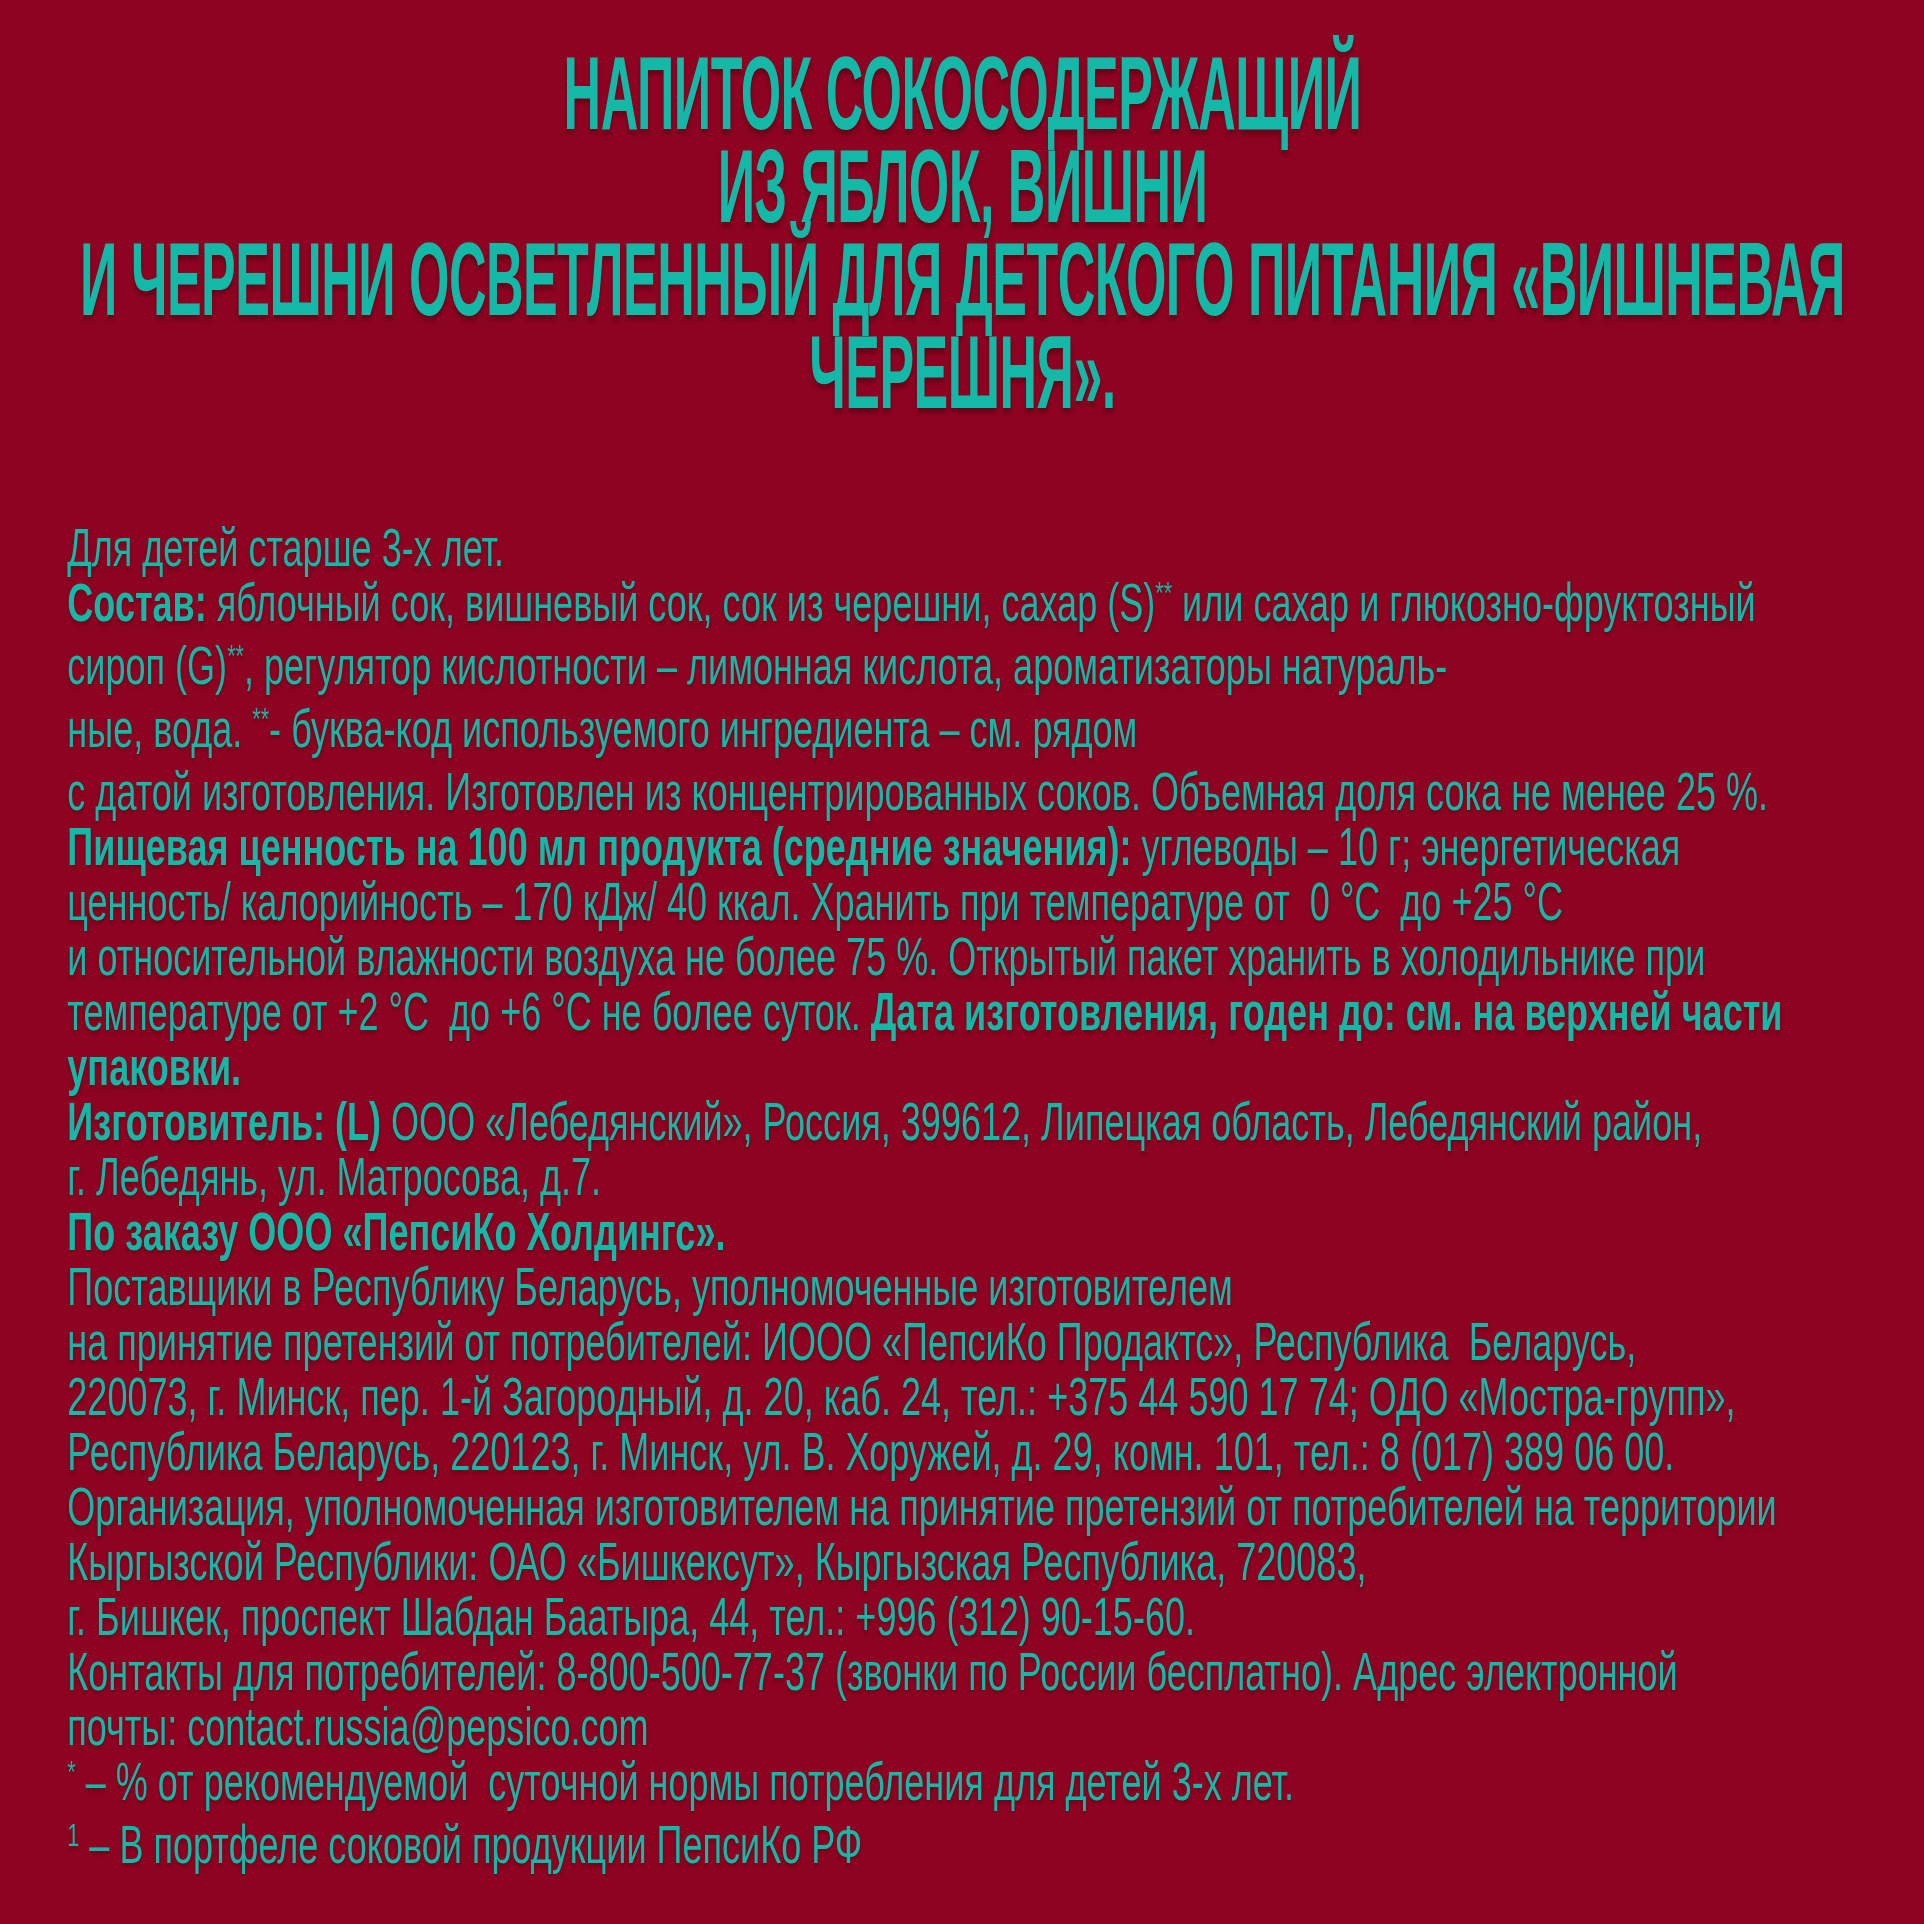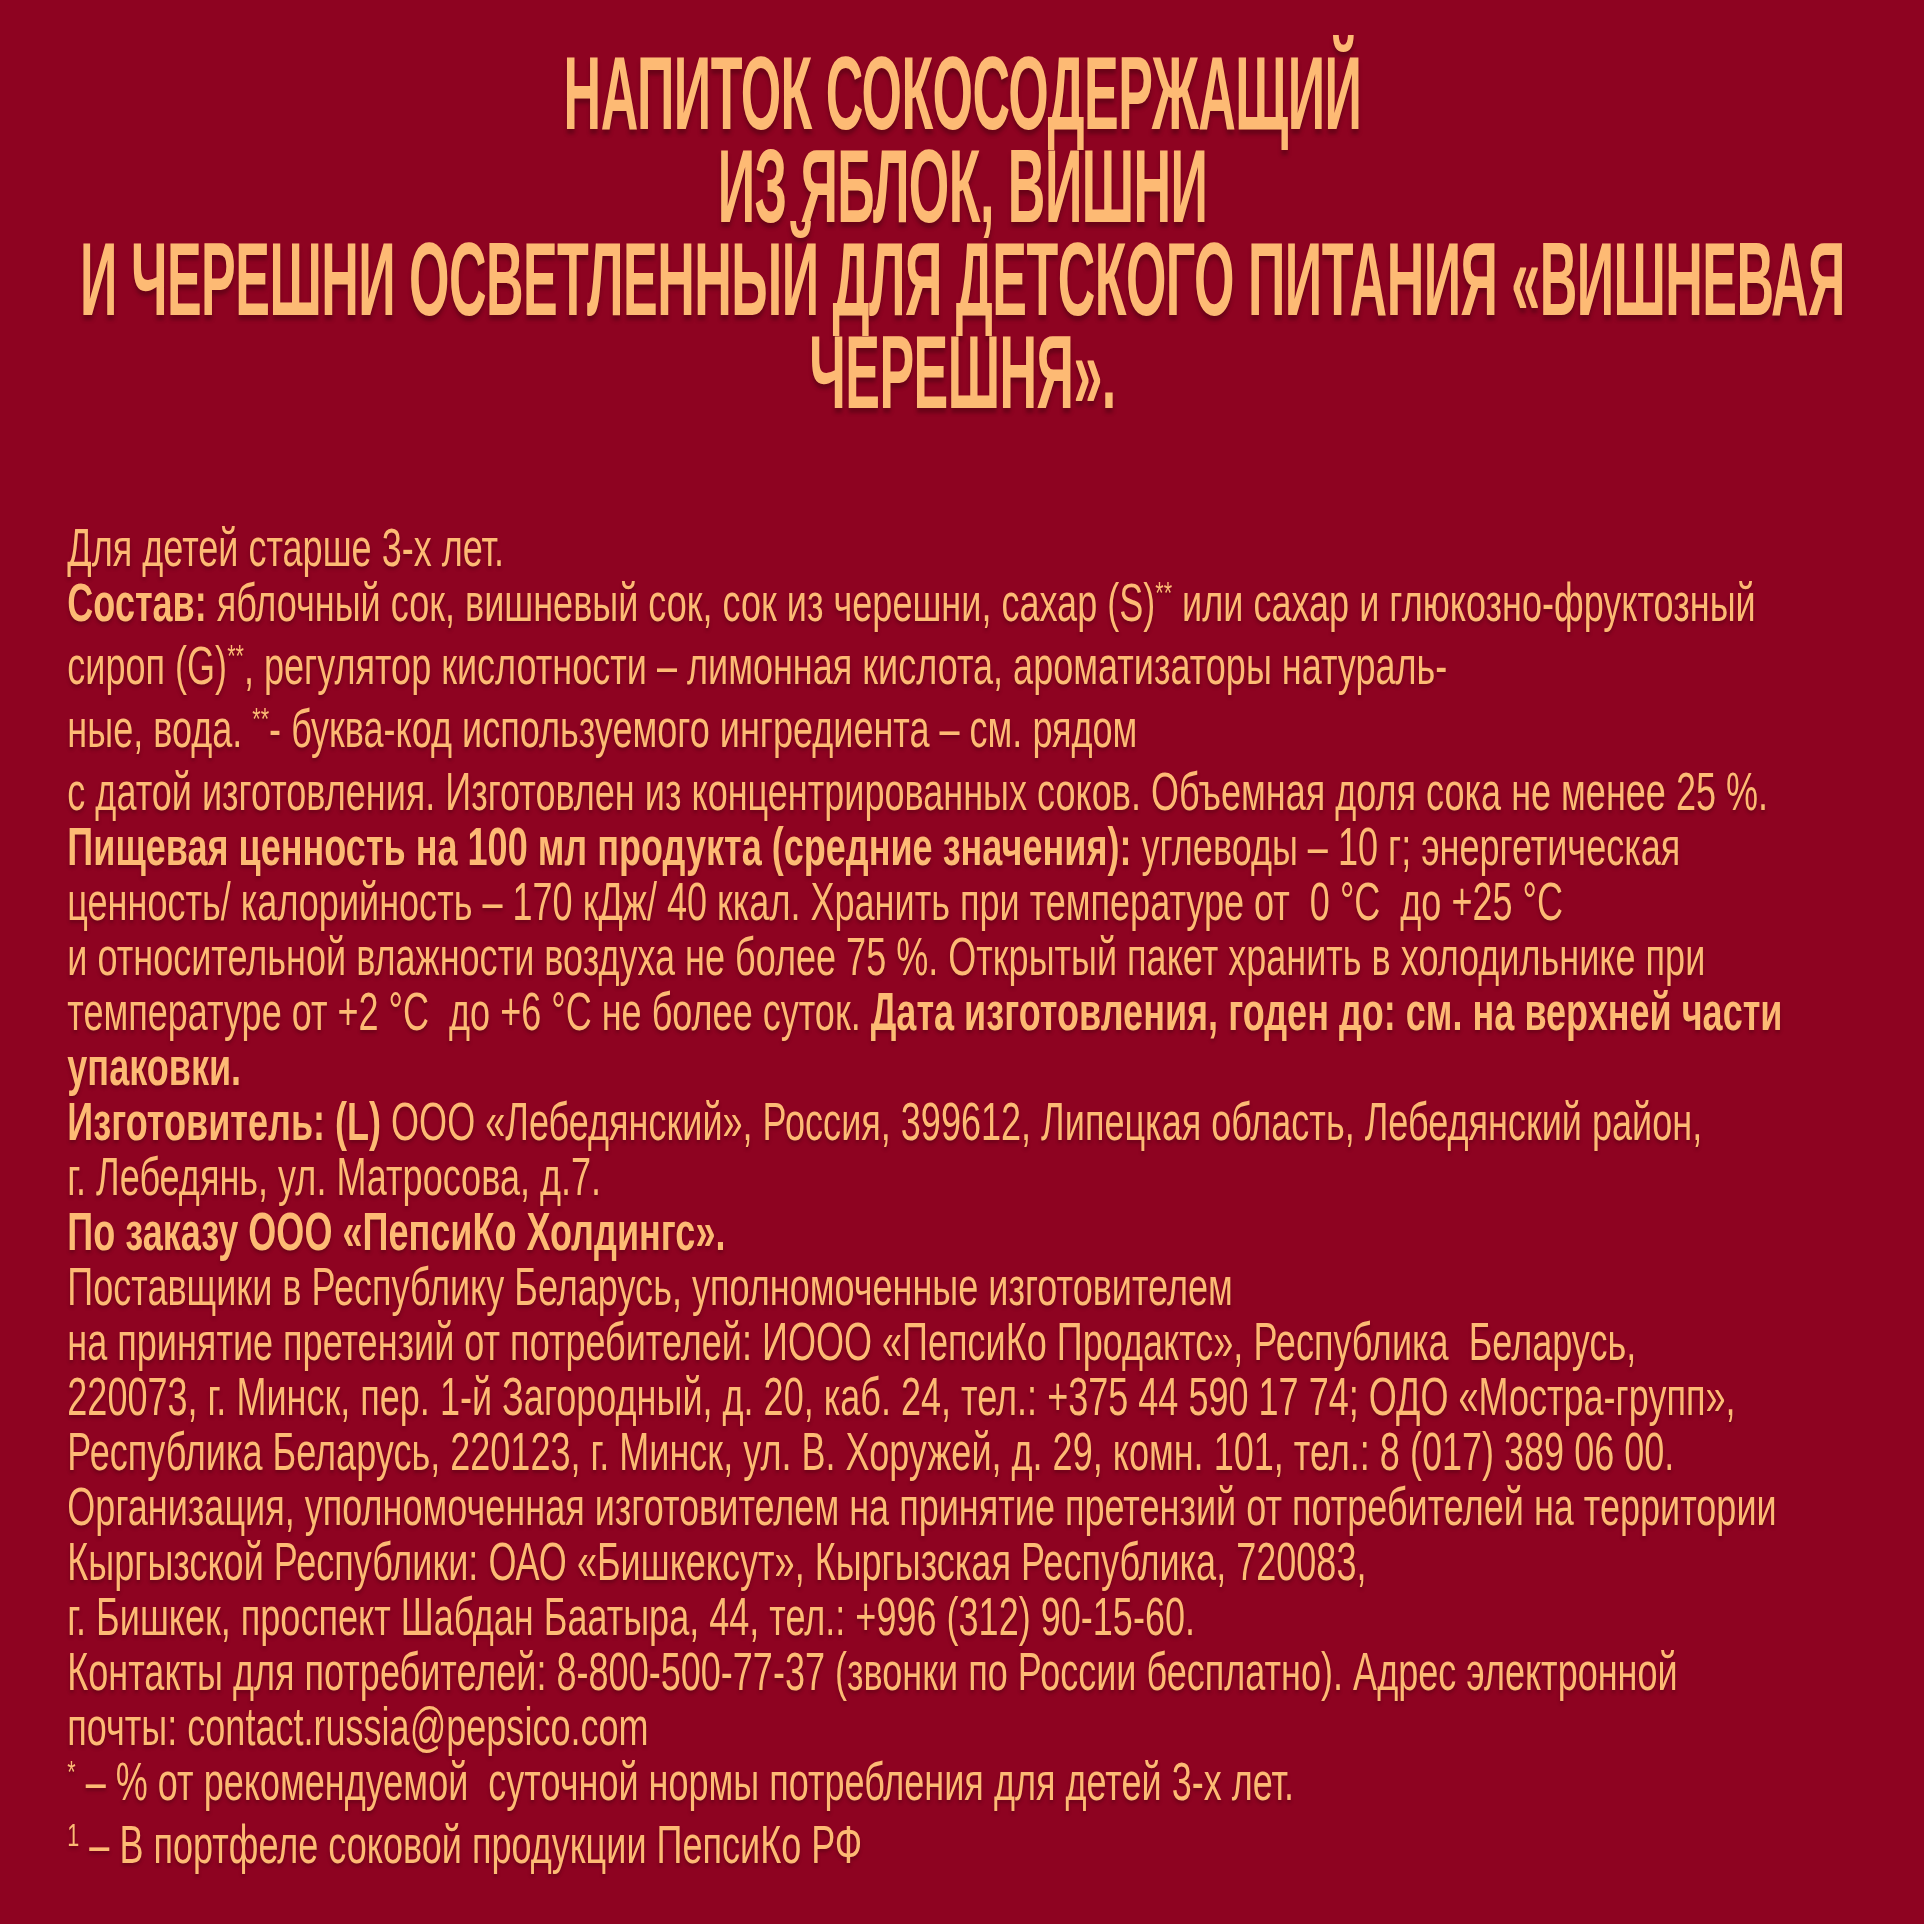--- a/index.html
+++ b/index.html
@@ -1,21 +1,21 @@
 <!DOCTYPE html>
 <html style="font-size:13px"><head>
 <meta charset="utf-8">
 <style>
   html,body{margin:0;padding:0;background:#5c0115;}
   .canvas{
     position:relative;
     width:1925px;height:1925px;
     background:#8E0321;
     overflow:hidden;
-    color:#fdba74;
+    color:#14b8a6;
     font-family:"Liberation Sans","DejaVu Sans",sans-serif;
   }
   
   .title-wrap{
     position:absolute;top:0;left:0;
     width:3850px;
     transform:scaleX(0.5);
     transform-origin:0 0;
     padding-top:47px;
   }

